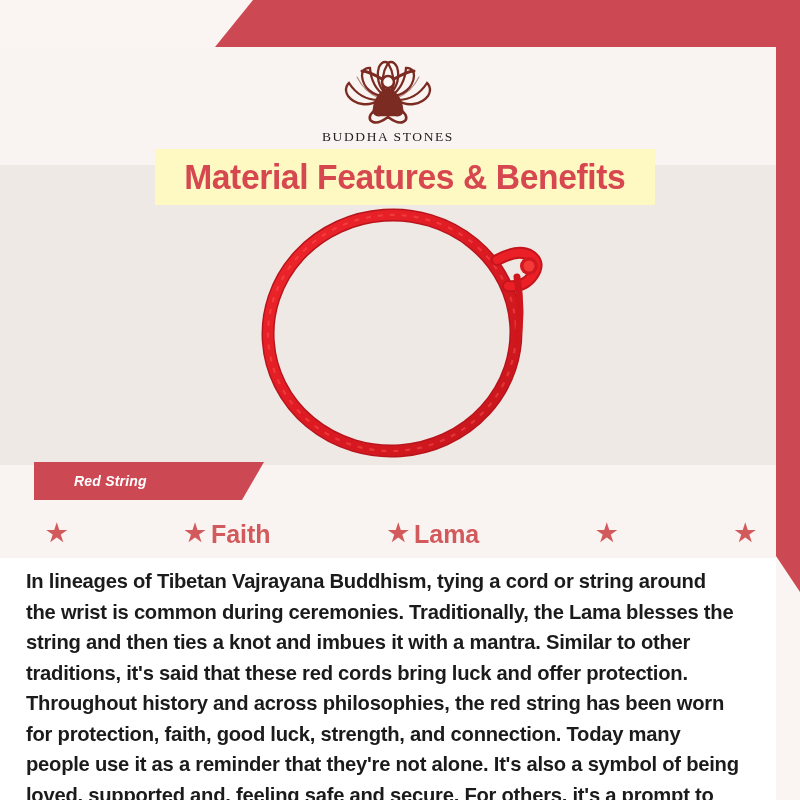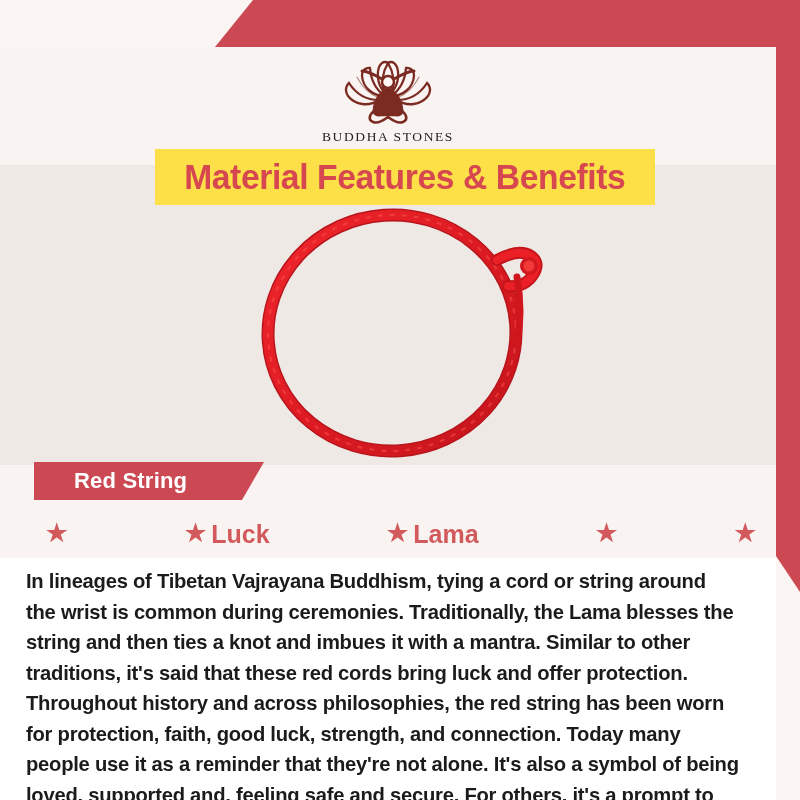--- a/index.html
+++ b/index.html
@@ -68,21 +68,21 @@
     letter-spacing:1.6px;
     color:#262021;
     font-weight:400;
   }
 
   
   .title-bar {
     position:absolute;
     left:155px; top:102px;
     width:500px; height:56px;
-    background:#fde047;
+    background:#fef9c3;
     display:flex;
     align-items:center;
     justify-content:center;
   }
   .title-text {
     font-size:35px;
     font-weight:bold;
     color:#d6474f;
     letter-spacing:-0.4px;
     white-space:nowrap;
@@ -104,24 +104,25 @@
     position:absolute;
     left:34px; top:415px;
     width:230px; height:38px;
     background:#cc4853;
     clip-path: polygon(0 0, 100% 0, calc(100% - 22px) 100%, 0 100%);
     display:flex;
     align-items:center;
   }
   .label-text {
     color:#ffffff;
-    font-size:22px;
+    font-size:14px;
     font-weight:bold;
     padding-left:40px;
     letter-spacing:0.2px;
+    font-style:italic;
   }
 
   
   .benefits {
     position:absolute;
     left:46px; top:466px;
     width:710px; height:42px;
     display:flex;
     align-items:center;
     justify-content:space-between;
@@ -218,21 +219,21 @@
     <div class="label-bar">
       <span class="label-text">Red String</span>
     </div>
 
     <div class="benefits">
       <div class="benefit">
         <span class="star">★</span>
       </div>
       <div class="benefit">
         <span class="star">★</span>
-        <span>Luck</span>
+        <span>Faith</span>
       </div>
       <div class="benefit">
         <span class="star">★</span>
         <span>Lama</span>
       </div>
       <div class="benefit">
         <span class="star">★</span>
       </div>
       <div class="benefit">
         <span class="star">★</span>

